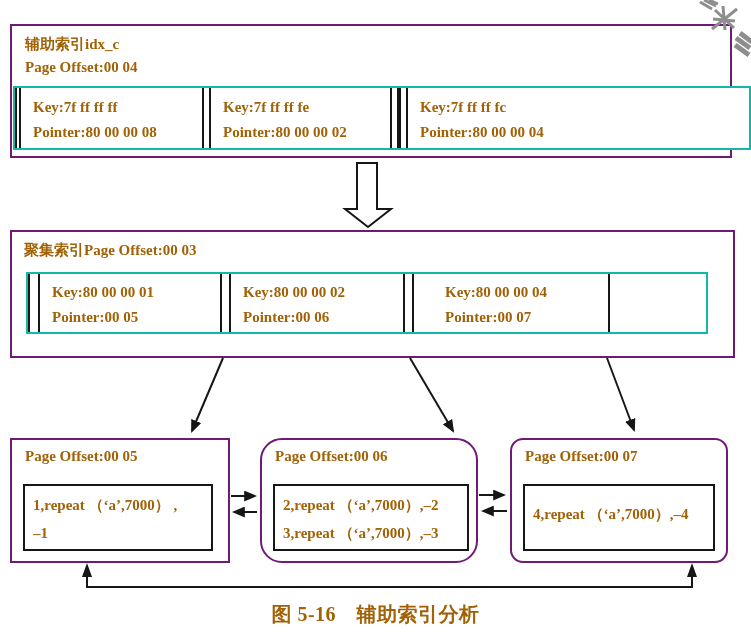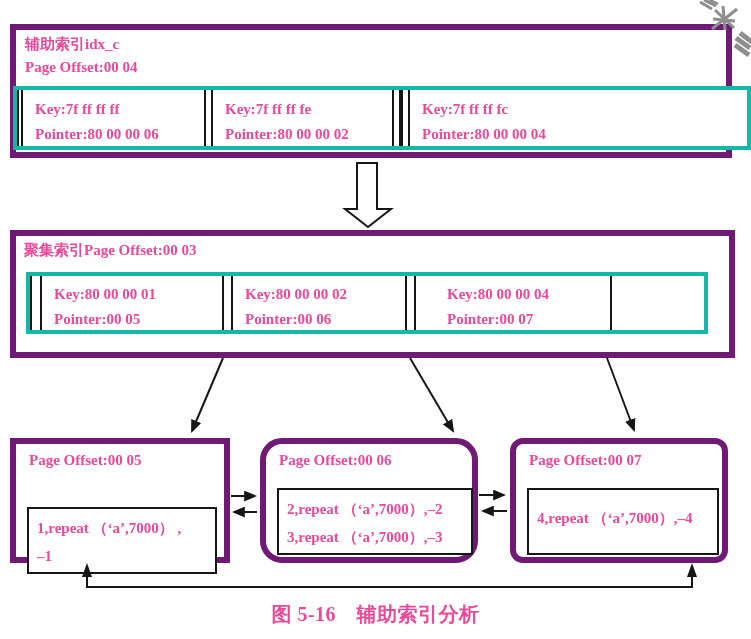--- a/index.html
+++ b/index.html
@@ -1,21 +1,21 @@
 <!DOCTYPE html>
 <html><head>
 <meta charset="utf-8">
 <style>
   html,body{margin:0;padding:0;background:#ffffff;}
   .page{
     position:relative;width:751px;height:639px;background:#ffffff;
-    font-family:"Liberation Serif", serif;color:#ec4899;overflow:hidden;
+    font-family:"Liberation Serif", serif;color:#a16207;overflow:hidden;
   }
-  .box{position:absolute;border:6px solid #701a75;background:#fff;box-sizing:border-box;}
-  .cells{position:absolute;display:flex;border:4px solid #14b8a6;box-sizing:border-box;background:#fff;align-items:stretch;}
+  .box{position:absolute;border:2px solid #701a75;background:#fff;box-sizing:border-box;}
+  .cells{position:absolute;display:flex;border:2px solid #14b8a6;box-sizing:border-box;background:#fff;align-items:stretch;}
   .strip{border-left:2px solid #161616;border-right:2px solid #161616;box-sizing:border-box;flex:0 0 auto;}
   .cell{padding:7px 0 0 12px;font-weight:bold;font-size:15px;line-height:25px;box-sizing:border-box;flex:0 0 auto;white-space:nowrap;}
   .cell div{white-space:nowrap;}
   .hdr{position:absolute;font-weight:bold;font-size:15px;line-height:22px;white-space:nowrap;}
   .pagebox-label{position:absolute;left:13px;top:8px;font-weight:bold;font-size:15px;white-space:nowrap;}
   .record{position:absolute;border:2px solid #161616;box-sizing:border-box;background:#fff;
           font-weight:bold;font-size:15px;line-height:28px;padding:5px 6px 0 8px;}
   .record div{white-space:nowrap;}
   .caption{position:absolute;top:601px;left:0;width:100%;text-align:center;
            font-weight:bold;font-size:20px;letter-spacing:0.5px;}
@@ -27,21 +27,21 @@
 <div class="page">
 
   <div class="box" style="left:10px;top:24px;width:722px;height:134px;"></div>
   <div class="hdr" style="left:25px;top:33px;">辅助索引idx_c</div>
   <div class="hdr" style="left:25px;top:56px;">Page Offset:00 04</div>
 
   <div class="cells" style="left:13px;top:86px;width:738px;height:64px;">
     <div class="strip" style="width:6px;"></div>
     <div class="cell" style="width:181px;">
       <div>Key:7f ff ff ff</div>
-      <div>Pointer:80 00 00 06</div>
+      <div>Pointer:80 00 00 08</div>
     </div>
     <div class="strip" style="width:9px;"></div>
     <div class="cell" style="width:179px;">
       <div>Key:7f ff ff fe</div>
       <div>Pointer:80 00 00 02</div>
     </div>
     <div class="strip" style="width:9px;"></div>
     <div class="strip" style="width:9px;"></div>
     <div class="cell" style="flex:1 1 auto;">
       <div>Key:7f ff ff fc</div>
@@ -69,21 +69,21 @@
       <div>Pointer:00 07</div>
     </div>
     <div class="cell" style="flex:1 1 auto;border-left:2px solid #161616;padding-top:6px;">
       <div></div>
       <div></div>
     </div>
   </div>
 
   <div class="box" style="left:10px;top:438px;width:220px;height:125px;">
     <div class="pagebox-label">Page Offset:00 05</div>
-    <div class="record" style="left:11px;top:44px;width:190px;height:67px;margin-top:19px;">
+    <div class="record" style="left:11px;top:44px;width:190px;height:67px;">
       <div>1,repeat （‘a’,7000） ,</div>
       <div>–1</div>
     </div>
   </div>
 
   <div class="box" style="left:260px;top:438px;width:218px;height:125px;border-radius:22px;">
     <div class="pagebox-label">Page Offset:00 06</div>
     <div class="record" style="left:11px;top:44px;width:196px;height:67px;">
       <div>2,repeat （‘a’,7000）,–2</div>
       <div>3,repeat （‘a’,7000）,–3</div>

